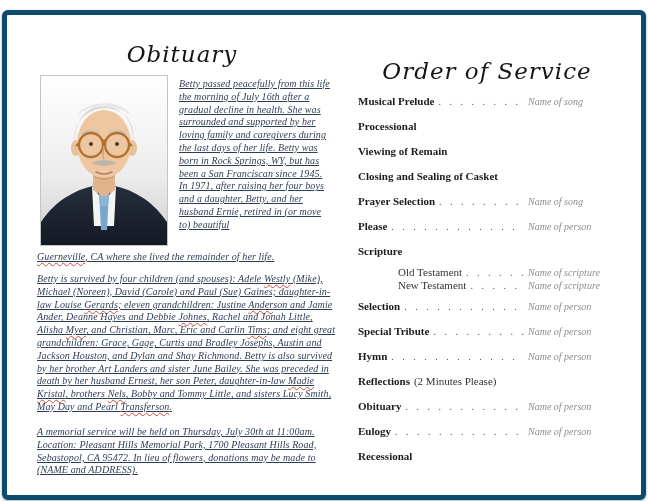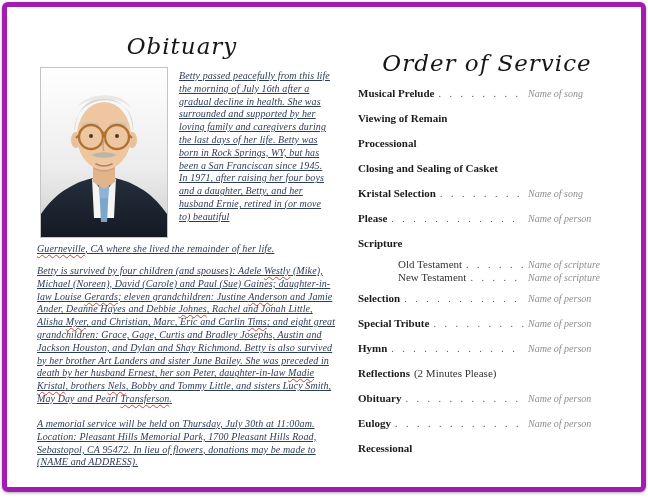--- a/index.html
+++ b/index.html
@@ -5,24 +5,24 @@
   html, body { margin: 0; padding: 0; }
   body {
     width: 648px; height: 501px;
     background: #ffffff;
     position: relative;
     font-family: "Liberation Serif", serif;
     overflow: hidden;
   }
   .page {
     position: absolute;
-    left: 2px; top: 2px;
+    left: 2px; top: 10px;
     width: 634px; height: 480px;
     background: #ffffff;
-    border: 5px solid #a21caf;
+    border: 5px solid #0c4a6e;
     border-radius: 6px;
     box-shadow: 0 1px 3px rgba(0,0,0,0.35);
   }
   .script-title {
     position: absolute;
     font-family: "DejaVu Serif", serif;
     font-style: italic;
     font-size: 23px;
     color: #161616;
     letter-spacing: 1px;
@@ -181,33 +181,33 @@
 
   <div class="items">
 
     <div class="row">
       <span class="lbl">Musical Prelude</span>
       <span class="dots"></span>
       <span class="val">Name of song</span>
     </div>
 
     <div class="row">
+      <span class="lbl">Processional</span>
+    </div>
+
+    <div class="row">
       <span class="lbl">Viewing of Remain</span>
     </div>
 
     <div class="row">
-      <span class="lbl">Processional</span>
-    </div>
-
-    <div class="row">
       <span class="lbl">Closing and Sealing of Casket</span>
     </div>
 
     <div class="row">
-      <span class="lbl">Kristal Selection</span>
+      <span class="lbl">Prayer Selection</span>
       <span class="dots"></span>
       <span class="val">Name of song</span>
     </div>
 
     <div class="row">
       <span class="lbl">Please</span>
       <span class="dots"></span>
       <span class="val">Name of person</span>
     </div>
 

